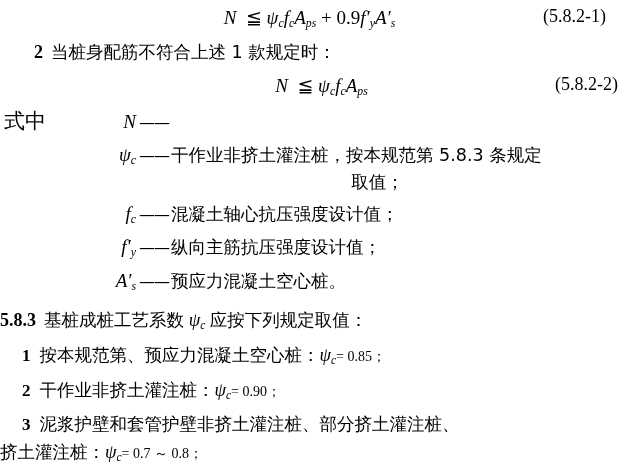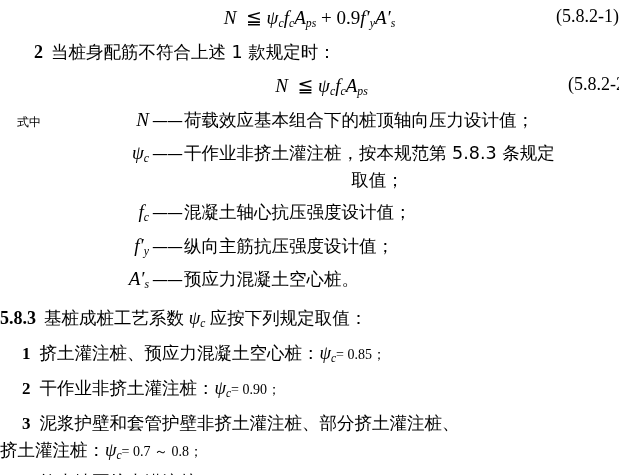--- a/index.html
+++ b/index.html
@@ -24,21 +24,21 @@
 
   .formula-line {
     position: relative;
     width: 100%;
     text-align: center;
     font-size: 19px;
     font-family: "Liberation Serif", serif;
   }
   .eqno {
     position: absolute;
-    right: 0;
+    right: 13px;
     font-size: 18px;
     font-family: "Liberation Serif", serif;
   }
   .math {
     font-family: "Liberation Serif", serif;
     font-style: italic;
     font-size: 19px;
     margin-top: 14px;
   }
   .mathup {
@@ -61,23 +61,23 @@
   }
   .def-row {
     display: flex;
     align-items: baseline;
     margin-top: 7px;
   }
   .def-label {
     width: 48px;
     flex: 0 0 48px;
     text-align: left;
-    padding-left: 17px;
-    font-family: "DejaVu Sans", "Liberation Sans", sans-serif;
-    font-size: 12px;
+    padding-left: 4px;
+    font-family: "DejaVu Sans", "Liberation Sans", sans-serif;
+    font-size: 21px;
   }
   .def-sym {
     width: 84px;
     flex: 0 0 84px;
     text-align: right;
     font-family: "Liberation Serif", serif;
     font-style: italic;
     font-size: 19px;
     white-space: nowrap;
   }
@@ -182,21 +182,20 @@
     </span>
     <span class="eqno">(5.8.2-2)</span>
   </div>
 
   <div class="shizhong-block">
 
     <div class="def-row">
       <span class="def-label">式中</span>
       <span class="def-sym"><span class="mathup" style="font-style:italic;">N</span></span>
       <span class="def-dash">——</span>
-      <span class="def-text">荷载效应基本组合下的桩顶轴向压力设计值；</span>
     </div>
 
     <div class="def-row">
       <span class="def-label"></span>
       <span class="def-sym">ψ<sub class="it-sub">c</sub></span>
       <span class="def-dash">——</span>
       <span class="def-text">干作业非挤土灌注桩，按本规范第 5.8.3 条规定</span>
     </div>
     <div class="def-cont">取值；</div>
 
@@ -225,21 +224,21 @@
   <div class="clause" style="margin-top:12px;justify-content:flex-end;">
     <span class="clause-num">5.8.3</span>
     <span class="clause-body">
       <span>基桩成桩工艺系数</span><span class="ital">&nbsp;ψ<sub class="it-sub">c</sub>&nbsp;</span><span>应按下列规定取值：</span>
     </span>
   </div>
 
   <div class="sub-item">
     <span class="sub-num">1</span>
     <span class="sub-body">
-      <span>挤土灌注桩、预应力混凝土空心桩：</span><span class="ital">ψ<sub class="it-sub">c</sub></span><span class="num">= 0.85；</span>
+      <span>按本规范第、预应力混凝土空心桩：</span><span class="ital">ψ<sub class="it-sub">c</sub></span><span class="num">= 0.85；</span>
     </span>
   </div>
 
   <div class="sub-item">
     <span class="sub-num">2</span>
     <span class="sub-body">
       <span>干作业非挤土灌注桩：</span><span class="ital">ψ<sub class="it-sub">c</sub></span><span class="num">= 0.90；</span>
     </span>
   </div>
 

